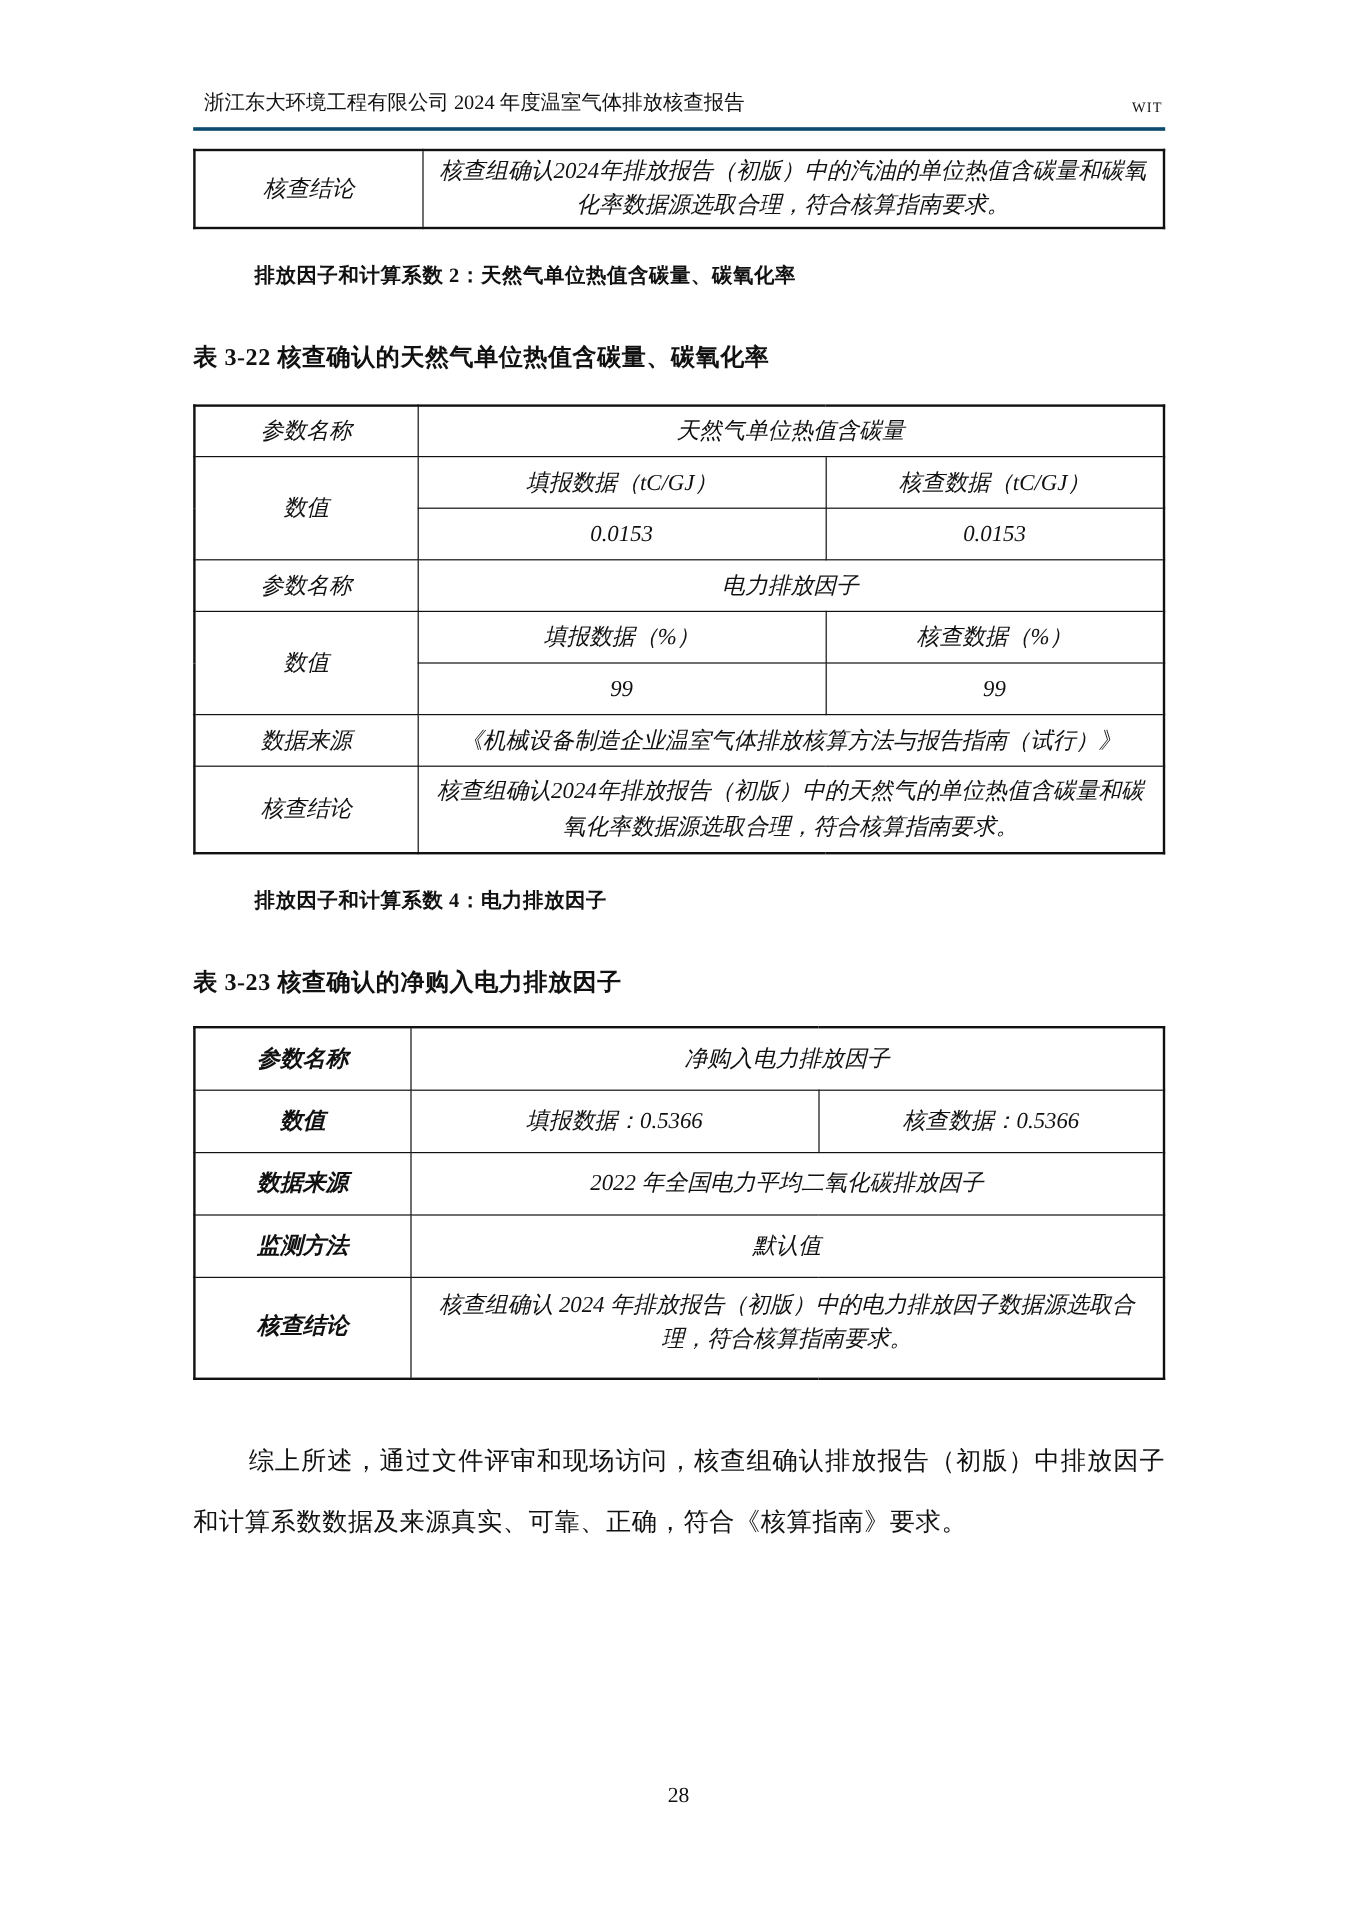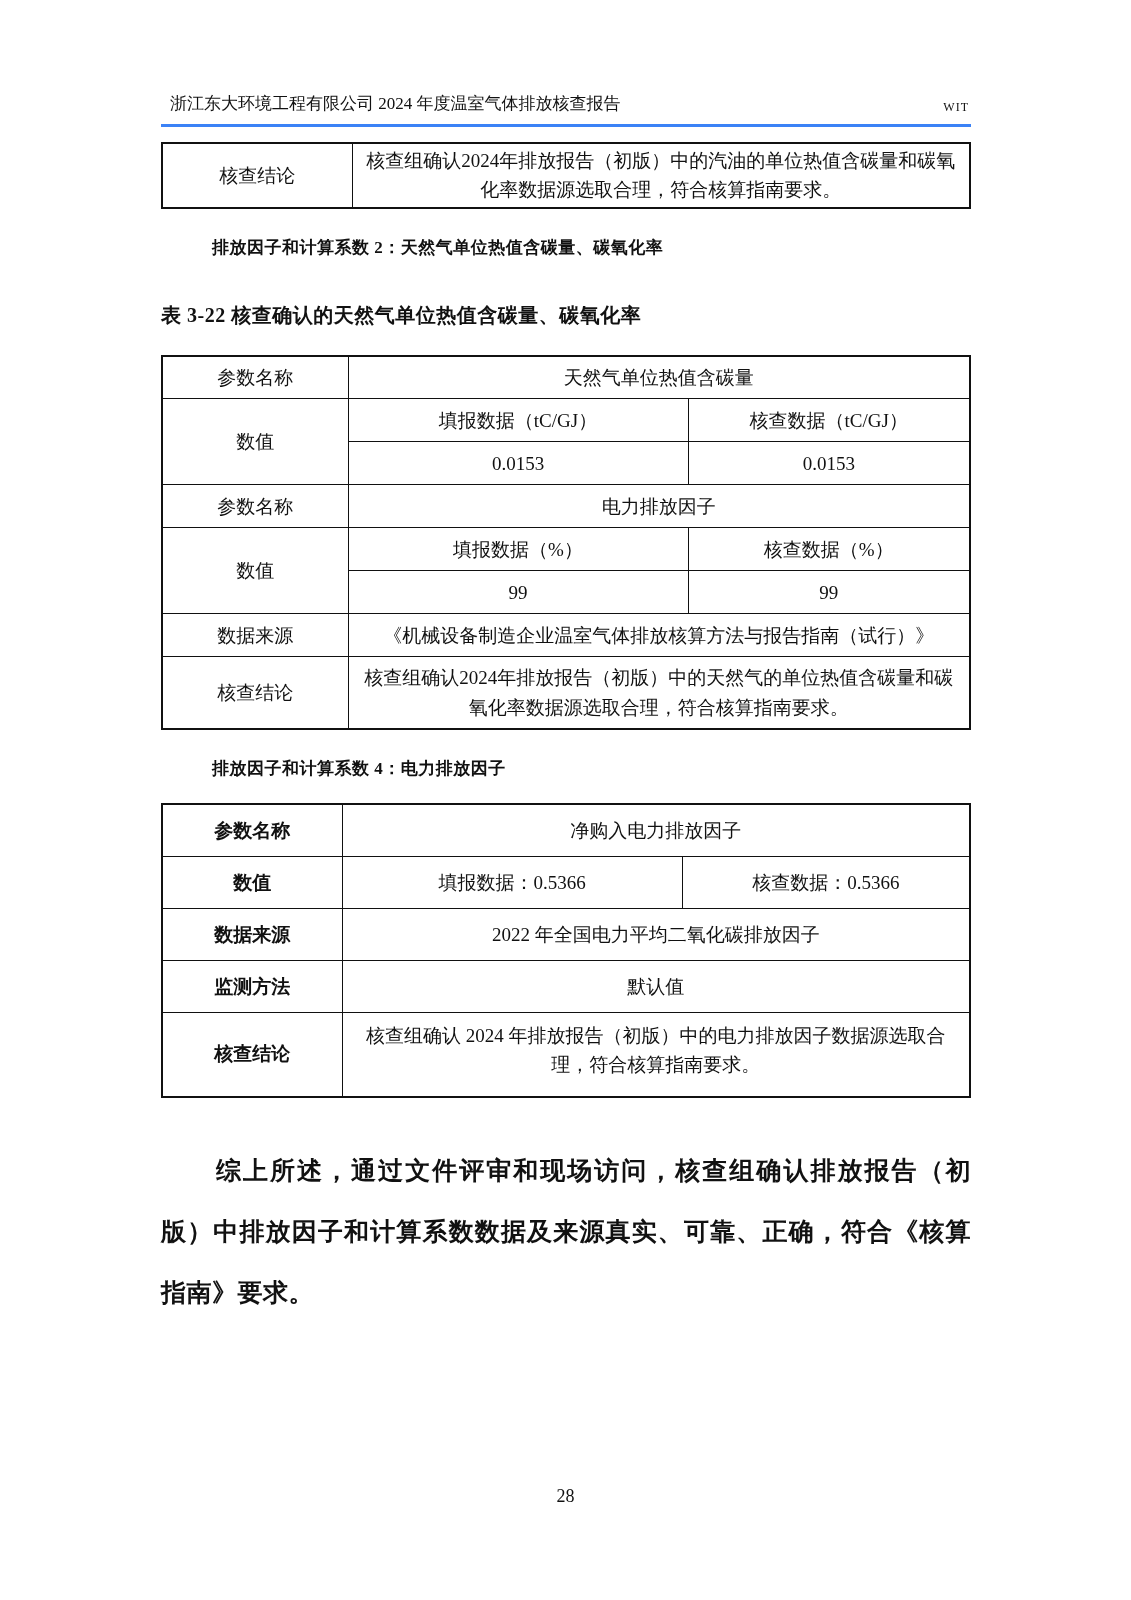--- a/index.html
+++ b/index.html
@@ -10,32 +10,32 @@
     background:#ffffff;
     box-sizing:border-box;
     padding:74px 160px 0 161px;
     font-family:"Liberation Serif","DejaVu Serif",serif;
     color:#111111;
   }
   
   .hdr {
     display:flex; justify-content:space-between; align-items:flex-end;
     padding:0 2px 9px 9px;
-    border-bottom:3px solid #3b82f6;
+    border-bottom:3px solid #0c4a6e;
     font-size:17px;
-    margin-top:18px;
   }
   .hdr .mark { font-size:12px; letter-spacing:1px; }
 
   
   table.tbl {
     border-collapse:collapse;
     width:100%;
     table-layout:fixed;
     border:2px solid #111;
+    font-style:italic;
   }
   table.tbl td {
     border:1px solid #111;
     font-size:19px;
     text-align:center;
     vertical-align:middle;
     padding:2px 10px;
     box-sizing:border-box;
     line-height:1.55;
     overflow:hidden;
@@ -61,21 +61,21 @@
   .t22 { margin-top:26px; }
   .t22 td { height:43px; }
   .t22 td.tall { height:62px; padding-top:6px; padding-bottom:6px; }
 
   .t23 { margin-top:23px; }
   .t23 td { height:52px; }
   .t23 td.tall { height:76px; padding-top:8px; padding-bottom:16px; }
 
   .summary {
     margin:42px 0 0 0;
-    font-size:25px; font-weight:bold;
+    font-size:21px; font-weight:normal;
     line-height:2.45;
     text-align:justify;
     text-indent:2.2em;
     letter-spacing:0.5px;
   }
   .pageno {
     position:absolute; left:0; right:0; bottom:93px;
     text-align:center; font-size:18px;
   }
 </style>
@@ -143,20 +143,21 @@
       <td colspan="2">《机械设备制造企业温室气体排放核算方法与报告指南（试行）》</td>
     </tr>
     <tr>
       <td class="lbl">核查结论</td>
       <td colspan="2" class="left tall">核查组确认2024年排放报告（初版）中的天然气的单位热值含碳量和碳氧化率数据源选取合理，符合核算指南要求。</td>
     </tr>
   </tbody>
     </table>
 
   <h2 class="section">排放因子和计算系数 4：电力排放因子</h2>
+  <div class="caption">表 3-23 核查确认的净购入电力排放因子</div>
 
   <table class="tbl t23">
     <colgroup>
         <col style="width:180px">
         <col style="width:340px">
         <col>
       </colgroup>
     <tbody>
         <tr>
       <td class="lbl bold">参数名称</td>

